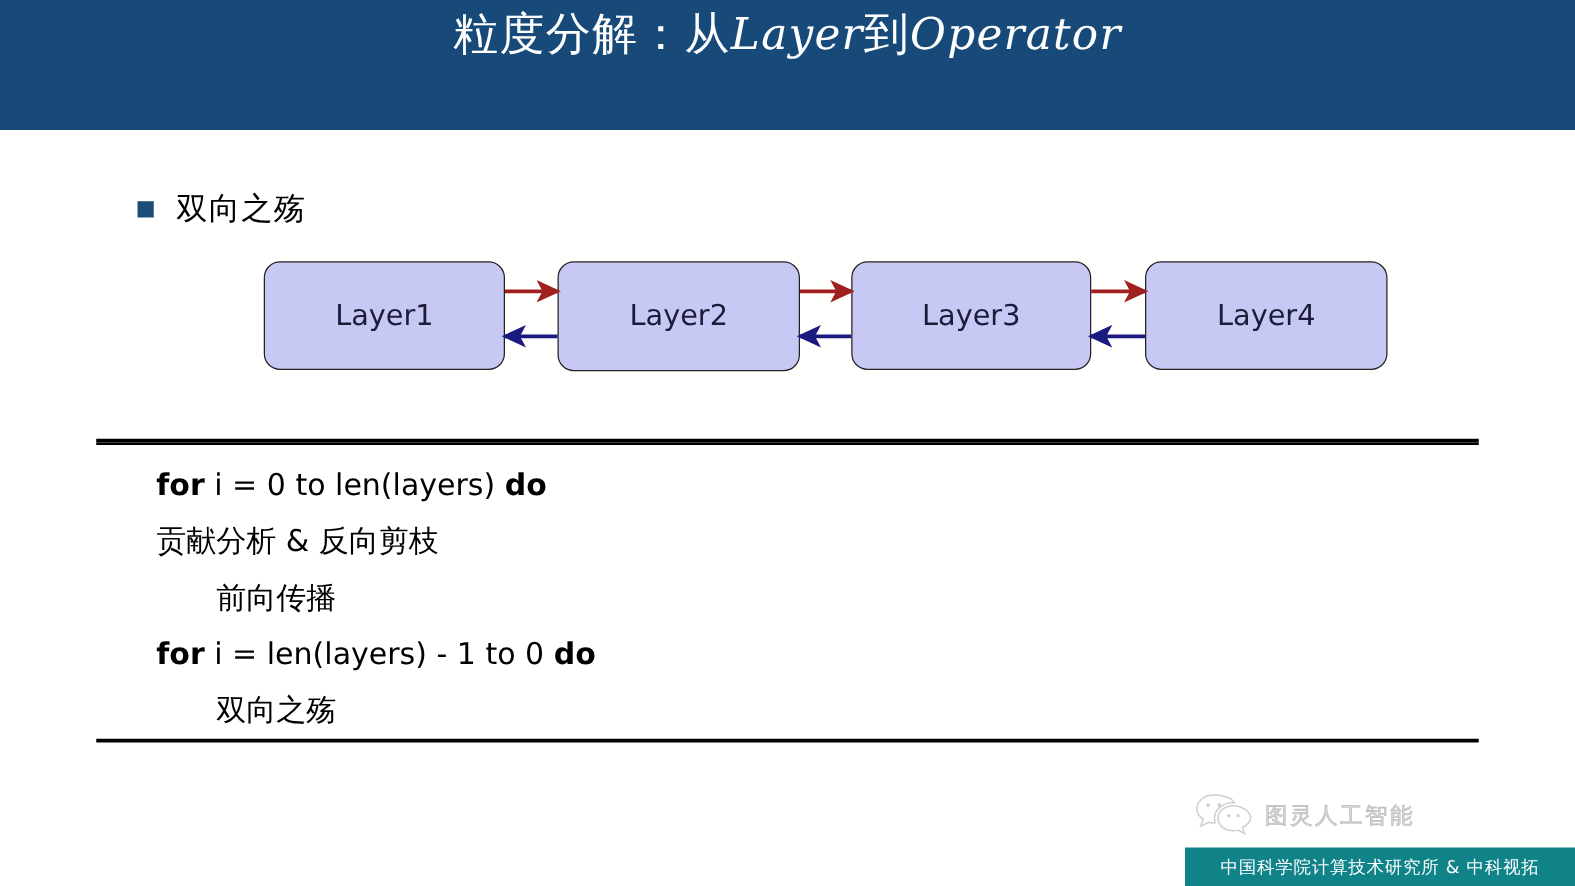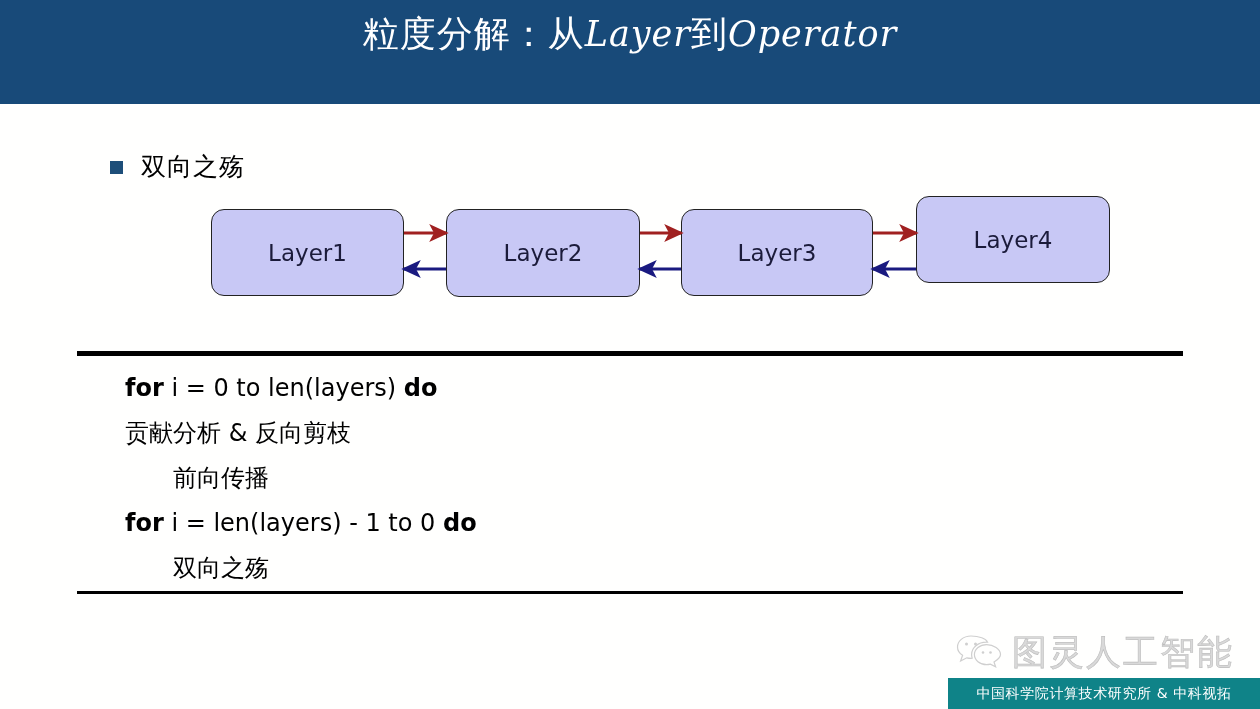--- a/index.html
+++ b/index.html
@@ -22,21 +22,21 @@
     left: 0; top: 0;
     width: 1260px;
     height: 104px;
     background: #184a79;
   }
   #title-text {
     position: absolute;
     left: 0; top: 0;
     width: 1260px;
     height: 128px;
-    line-height: 68px;
+    line-height: 56px;
     text-align: center;
     color: #ffffff;
     font-size: 36px;
     font-family: "DejaVu Sans", sans-serif;
     letter-spacing: 1px;
     white-space: nowrap;
   }
   #title-text .latin {
     font-style: italic;
     font-family: "DejaVu Serif", serif;
@@ -140,21 +140,21 @@
     align-items: center;
   }
   #wechat-icon {
     width: 46px;
     height: 40px;
     position: relative;
     margin-right: 10px;
     flex: none;
   }
   #wm-text {
-    font-size: 35px;
+    font-size: 18px;
     color: #d9d9d9;
     -webkit-text-stroke: 0.6px #bdbdbd;
     font-family: Liberation Mono, monospace;
     letter-spacing: 2px;
     white-space: nowrap;
   }
   #footer-bar {
     position: absolute;
     left: 948px;
     top: 678px;
@@ -190,21 +190,21 @@
 <div id="boxes-layer">
     <div class="layer-box" style="left: 211px; top: 209px; width: 193px; height: 87px; background: rgb(200, 200, 245); border-color: rgb(34, 34, 34);">
       <span>Layer1</span>
     </div>
     <div class="layer-box" style="left: 446px; top: 209px; width: 194px; height: 88px; background: rgb(200, 200, 245); border-color: rgb(34, 34, 34); justify-content: center;">
       <span>Layer2</span>
     </div>
     <div class="layer-box" style="left: 681px; top: 209px; width: 192px; height: 87px; background: rgb(200, 200, 245); border-color: rgb(34, 34, 34);">
       <span>Layer3</span>
     </div>
-    <div class="layer-box" style="left: 916px; top: 196px; width: 194px; height: 87px; background: rgb(200, 200, 245); border-color: rgb(34, 34, 34);">
+    <div class="layer-box" style="left: 916px; top: 209px; width: 194px; height: 87px; background: rgb(200, 200, 245); border-color: rgb(34, 34, 34);">
       <span>Layer4</span>
     </div>
   </div>
 <svg id="diagram" xmlns="http://www.w3.org/2000/svg">
   <defs>
     <marker id="ah-red" markerWidth="7" markerHeight="7" refX="5.6" refY="3" orient="auto">
       <path d="M0,0 L6.5,3 L0,6 L1.6,3 Z" fill="#a02020"></path>
     </marker>
     <marker id="ah-blue" markerWidth="7" markerHeight="7" refX="5.6" refY="3" orient="auto">
       <path d="M0,0 L6.5,3 L0,6 L1.6,3 Z" fill="#1a1a80"></path>

